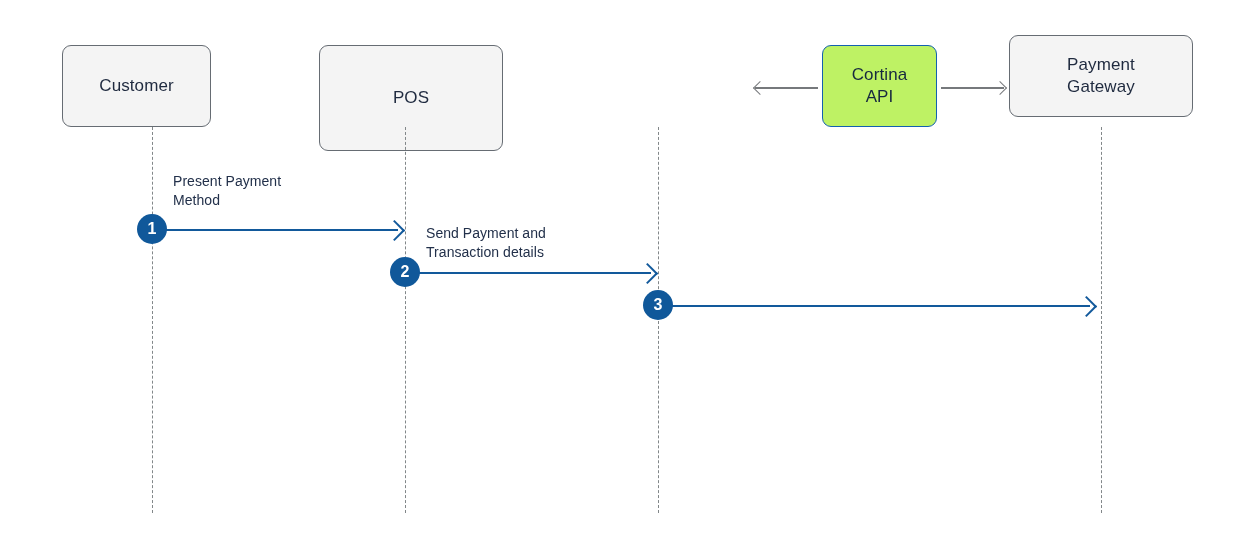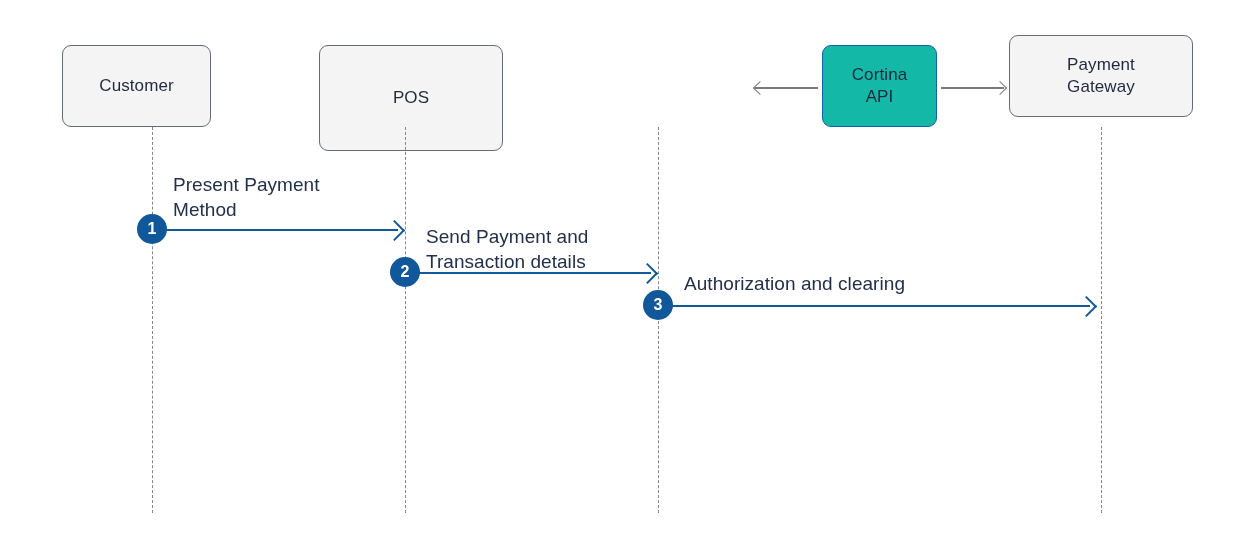--- a/index.html
+++ b/index.html
@@ -32,21 +32,21 @@
     line-height: 1.28;
     letter-spacing: 0.1px;
     color: #1f2a3f;
     white-space: pre-line;
   }
   .participant.plain {
     background: #f4f4f4;
     border: 1.4px solid #666c73;
   }
   .participant.accent {
-    background: #14b8a6;
+    background: #bef264;
     border: 1.4px solid #1461b0;
     color: #16283f;
   }
   
   .lifeline {
     position: absolute;
     width: 0;
     border-left: 1.6px dashed #828789;
   }
   
@@ -73,21 +73,21 @@
     font-size: 16px;
     font-weight: bold;
     display: flex;
     align-items: center;
     justify-content: center;
     line-height: 1;
     letter-spacing: 0;
   }
   .msg-label {
     position: absolute;
-    font-size: 19px;
+    font-size: 14px;
     line-height: 1.33;
     color: #22304a;
     white-space: pre-line;
     letter-spacing: 0.05px;
   }
   
   .api-line {
     position: absolute;
     height: 0;
     border-top: 2px solid #76797c;
@@ -142,18 +142,17 @@
   <div class="msg-line" style="left:152px; top:229px; width:246px;"></div>
   <div class="msg-head" style="left:387px; top:222.5px;"></div>
   <div class="msg-badge" style="left:137px; top:214px;">1</div>
 
   <div class="msg-label" style="left:426px; top:224px;">Send Payment and
 Transaction details</div>
   <div class="msg-line" style="left:405px; top:272px; width:246px;"></div>
   <div class="msg-head" style="left:640px; top:265.5px;"></div>
   <div class="msg-badge" style="left:390px; top:257px;">2</div>
 
-  <div class="msg-label" style="left:684px; top:271px;">Authorization and clearing</div>
   <div class="msg-line" style="left:658px; top:305px; width:432px;"></div>
   <div class="msg-head" style="left:1079px; top:298.5px;"></div>
   <div class="msg-badge" style="left:643px; top:290px;">3</div>
 
 </div>
 
 </body></html>

